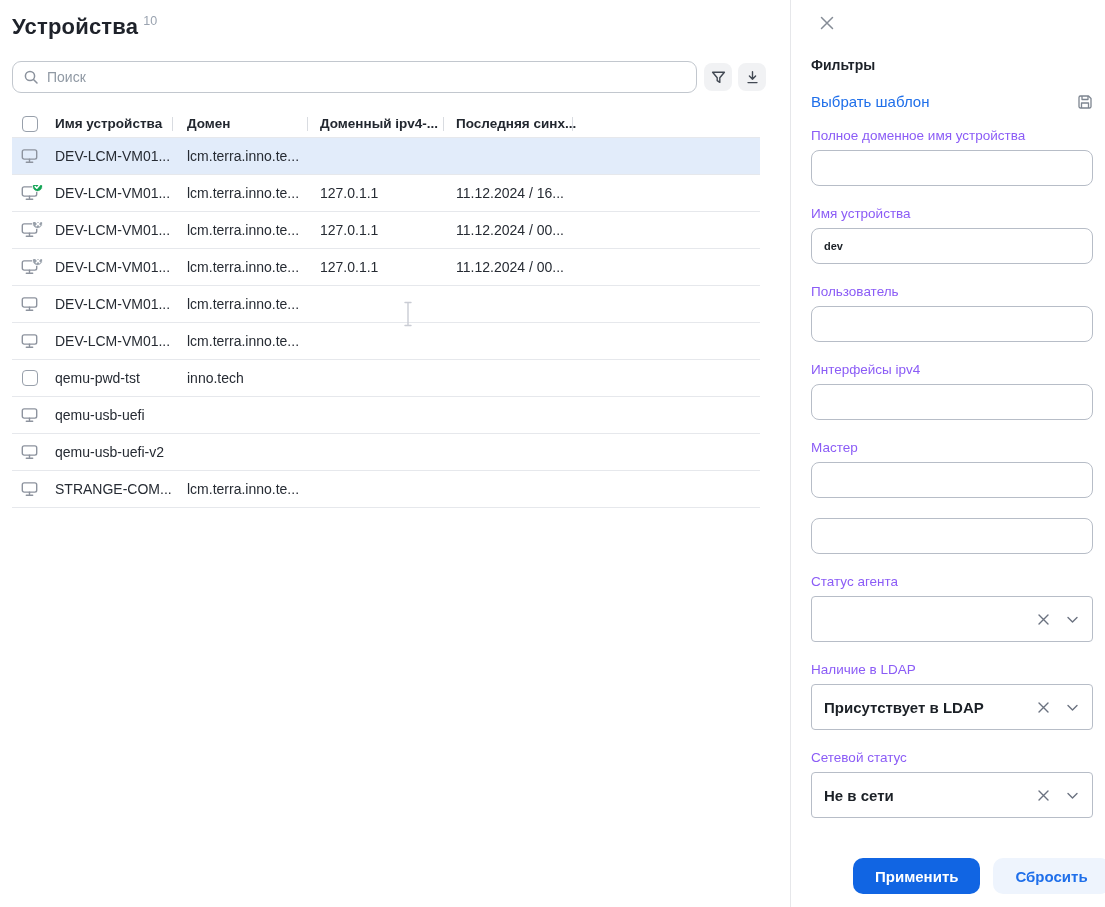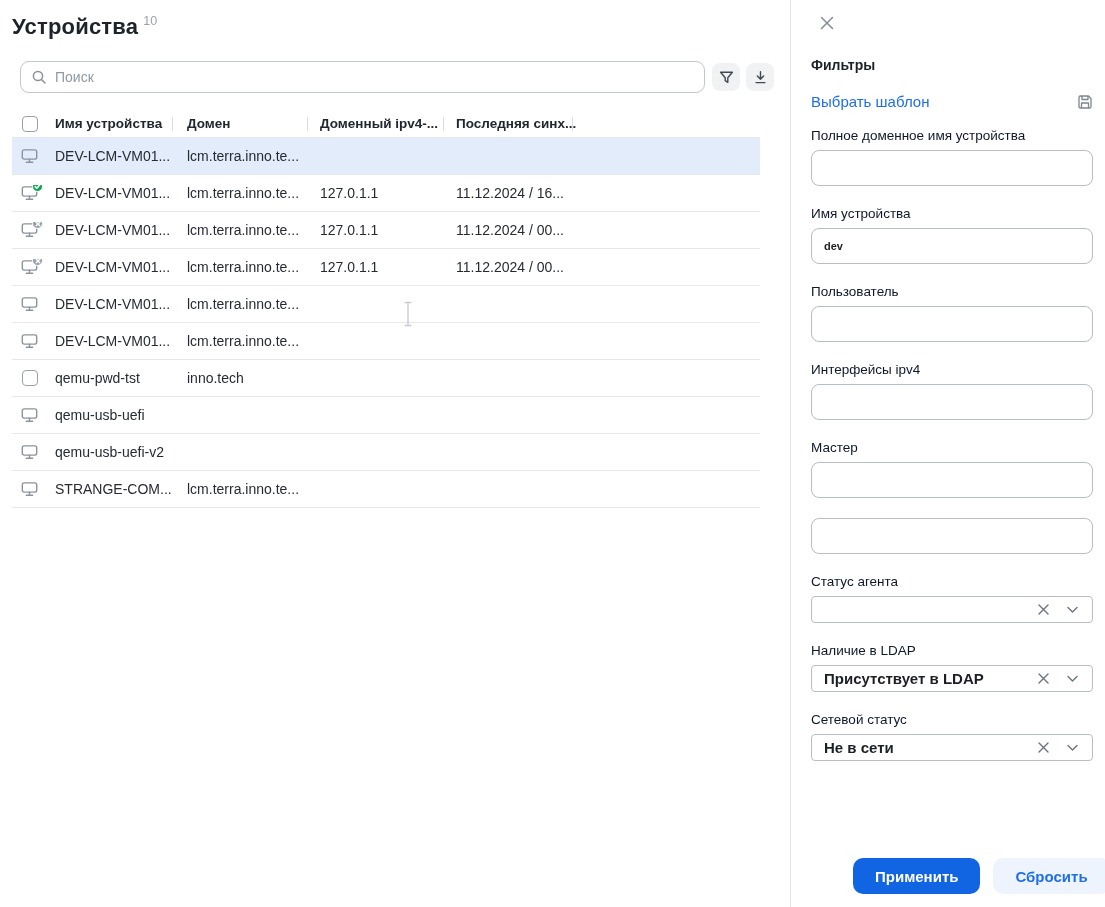--- a/index.html
+++ b/index.html
@@ -8,21 +8,21 @@
   .app { position:relative; width:1105px; height:907px; }
 
   
   .main { position:absolute; left:0; top:0; width:790px; height:907px; }
   .page-head { margin:14px 0 0 12px; }
   .page-title { font-size:22px; font-weight:700; color:#1e222a; display:inline; letter-spacing:.2px; }
   .page-count { font-size:12.5px; font-weight:500; color:#9aa3b0; position:relative; top:-9px; margin-left:5px; }
 
   .toolbar { display:flex; align-items:center; margin:21px 12px 0 12px; }
   .search-box { flex:0 0 685px; height:32px; border:1px solid #c2c7ce; border-radius:9px;
-    display:flex; align-items:center; padding:0 10px; background:#fff;margin-left:8px; }
+    display:flex; align-items:center; padding:0 10px; background:#fff; }
   .search-box svg { flex:0 0 auto; }
   .search-input { border:none; outline:none; flex:1; margin-left:8px; font-size:14px;
     font-family:"Liberation Sans", sans-serif; color:#262b33; background:transparent; }
   .search-input::placeholder { color:#9099a4; }
   .tool-btn { width:28px; height:28px; margin-left:6px; border:none; border-radius:8px;
     background:#f1f2f4; display:flex; align-items:center; justify-content:center; cursor:pointer; }
   .tool-btn:first-of-type { margin-left:7px; }
 
   
   .table { margin:17px 0 0 12px; width:748px; }
@@ -53,24 +53,24 @@
   .panel { position:absolute; left:790px; top:0; width:315px; height:907px; background:#fff;
     border-left:1px solid #e6e7ea; padding:12px 13px 0 20px; }
   .panel-close { background:none; border:none; cursor:pointer; padding:2px; margin-left:5px; display:inline-flex; }
   .panel-title { font-size:14px; font-weight:700; color:#1c2128; margin-top:21px; }
   .template-row { width:282px; display:flex; align-items:center; justify-content:space-between; margin-top:20px; margin-bottom:18px;gap:8px; }
   .template-link { font-size:15px; color:#1f6fea; text-decoration:none; cursor:pointer; background:none; border:none;
     font-family:"Liberation Sans", sans-serif; padding:0; }
   .save-btn { background:none; border:none; cursor:pointer; display:inline-flex; padding:0; }
 
   .fgroup { margin-bottom:20px; width:282px; }
-  .flabel { font-size:13.5px; color:#0f172a; margin-bottom:7px; }
+  .flabel { font-size:13.5px; color:#8b5cf6; margin-bottom:7px; }
   .finput { width:282px; height:36px; border:1px solid #b7bdc7; border-radius:8px; padding:0 12px;
     font-size:11px; font-weight:600; color:#1b2026; font-family:"Liberation Sans", sans-serif; outline:none; }
-  .fselect { width:282px; height:27px; border:1px solid #b7bdc7; border-radius:4px; padding:0 12px;
+  .fselect { width:282px; height:46px; border:1px solid #b7bdc7; border-radius:4px; padding:0 12px;
     display:flex; align-items:center; cursor:pointer; background:#fff; }
   .fvalue { flex:1; font-size:15px; font-weight:600; color:#1b2026; white-space:nowrap; overflow:hidden; }
   .sel-ico { display:inline-flex; align-items:center; justify-content:center; cursor:pointer; }
   .sel-ico + .sel-ico { margin-left:14px; }
 
   .panel-actions { position:absolute; left:28px; bottom:13px; display:flex;padding-left:34px; }
   .btn { height:36px; border:none; border-radius:10px; font-size:15px; font-weight:700;
     font-family:"Liberation Sans", sans-serif; cursor:pointer; padding:0 22px; }
   .btn-primary { background:#1165e3; color:#ffffff; }
   .btn-secondary { background:#eef4fd; color:#1f6fea; margin-left:13px; }

